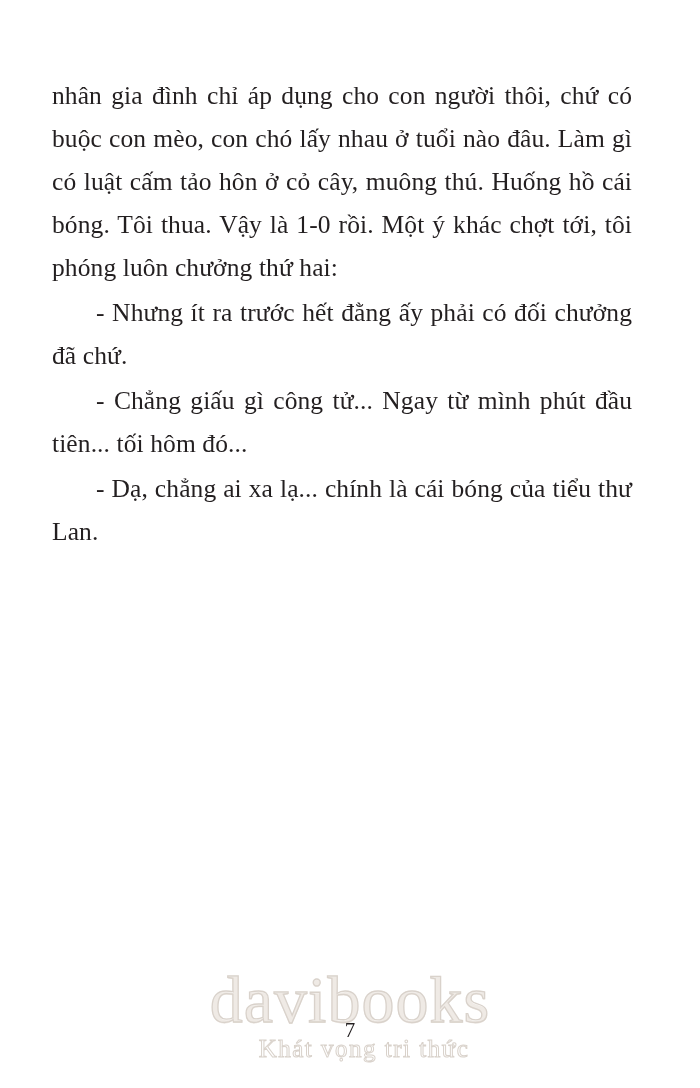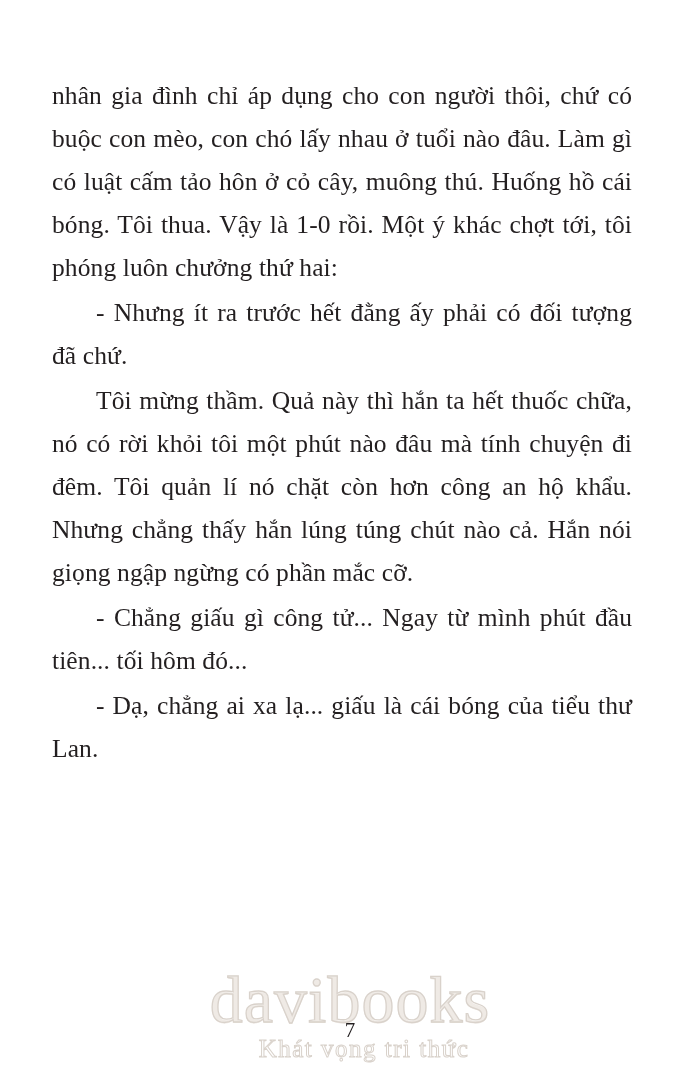--- a/index.html
+++ b/index.html
@@ -84,24 +84,23 @@
     padding-left: 28px;
   }
 </style>
 </head>
 <body>
 
 <div class="page">
 
   <div class="text-column">
     <p class="para cont">nhân gia đình chỉ áp dụng cho con người thôi, chứ có buộc con mèo, con chó lấy nhau ở tuổi nào đâu. Làm gì có luật cấm tảo hôn ở cỏ cây, muông thú. Huống hồ cái bóng. Tôi thua. Vậy là 1-0 rồi. Một ý khác chợt tới, tôi phóng luôn chưởng thứ hai:</p>
-    <p class="para dash">- Nhưng ít ra trước hết đằng ấy phải có đối tượng đã chứ.</p>
-    <p class="para indent">Tôi mừng thầm. Quả này thì hắn ta hết thuốc chữa, nó có rời khỏi tôi một phút nào đâu mà tính chuyện đi đêm. Tôi quản lí nó chặt còn hơn công an hộ khẩu. Nhưng chẳng thấy hắn lúng túng chút nào cả. Hắn nói giọng ngập ngừng có phần mắc cỡ.</p>
+    <p class="para dash">- Nhưng ít ra trước hết đằng ấy phải có đối chưởng đã chứ.</p>
     <p class="para dash">- Chẳng giấu gì công tử... Ngay từ mình phút đầu tiên... tối hôm đó...</p>
-    <p class="para dash">- Dạ, chẳng ai xa lạ... giấu là cái bóng của tiểu thư Lan.</p>
+    <p class="para dash">- Dạ, chẳng ai xa lạ... chính là cái bóng của tiểu thư Lan.</p>
   </div>
 
   <div class="watermark">
     <div class="watermark-main">davibooks</div>
     <div class="watermark-sub">Khát vọng tri thức</div>
   </div>
 
   <div class="page-number">7</div>
 
 </div>

